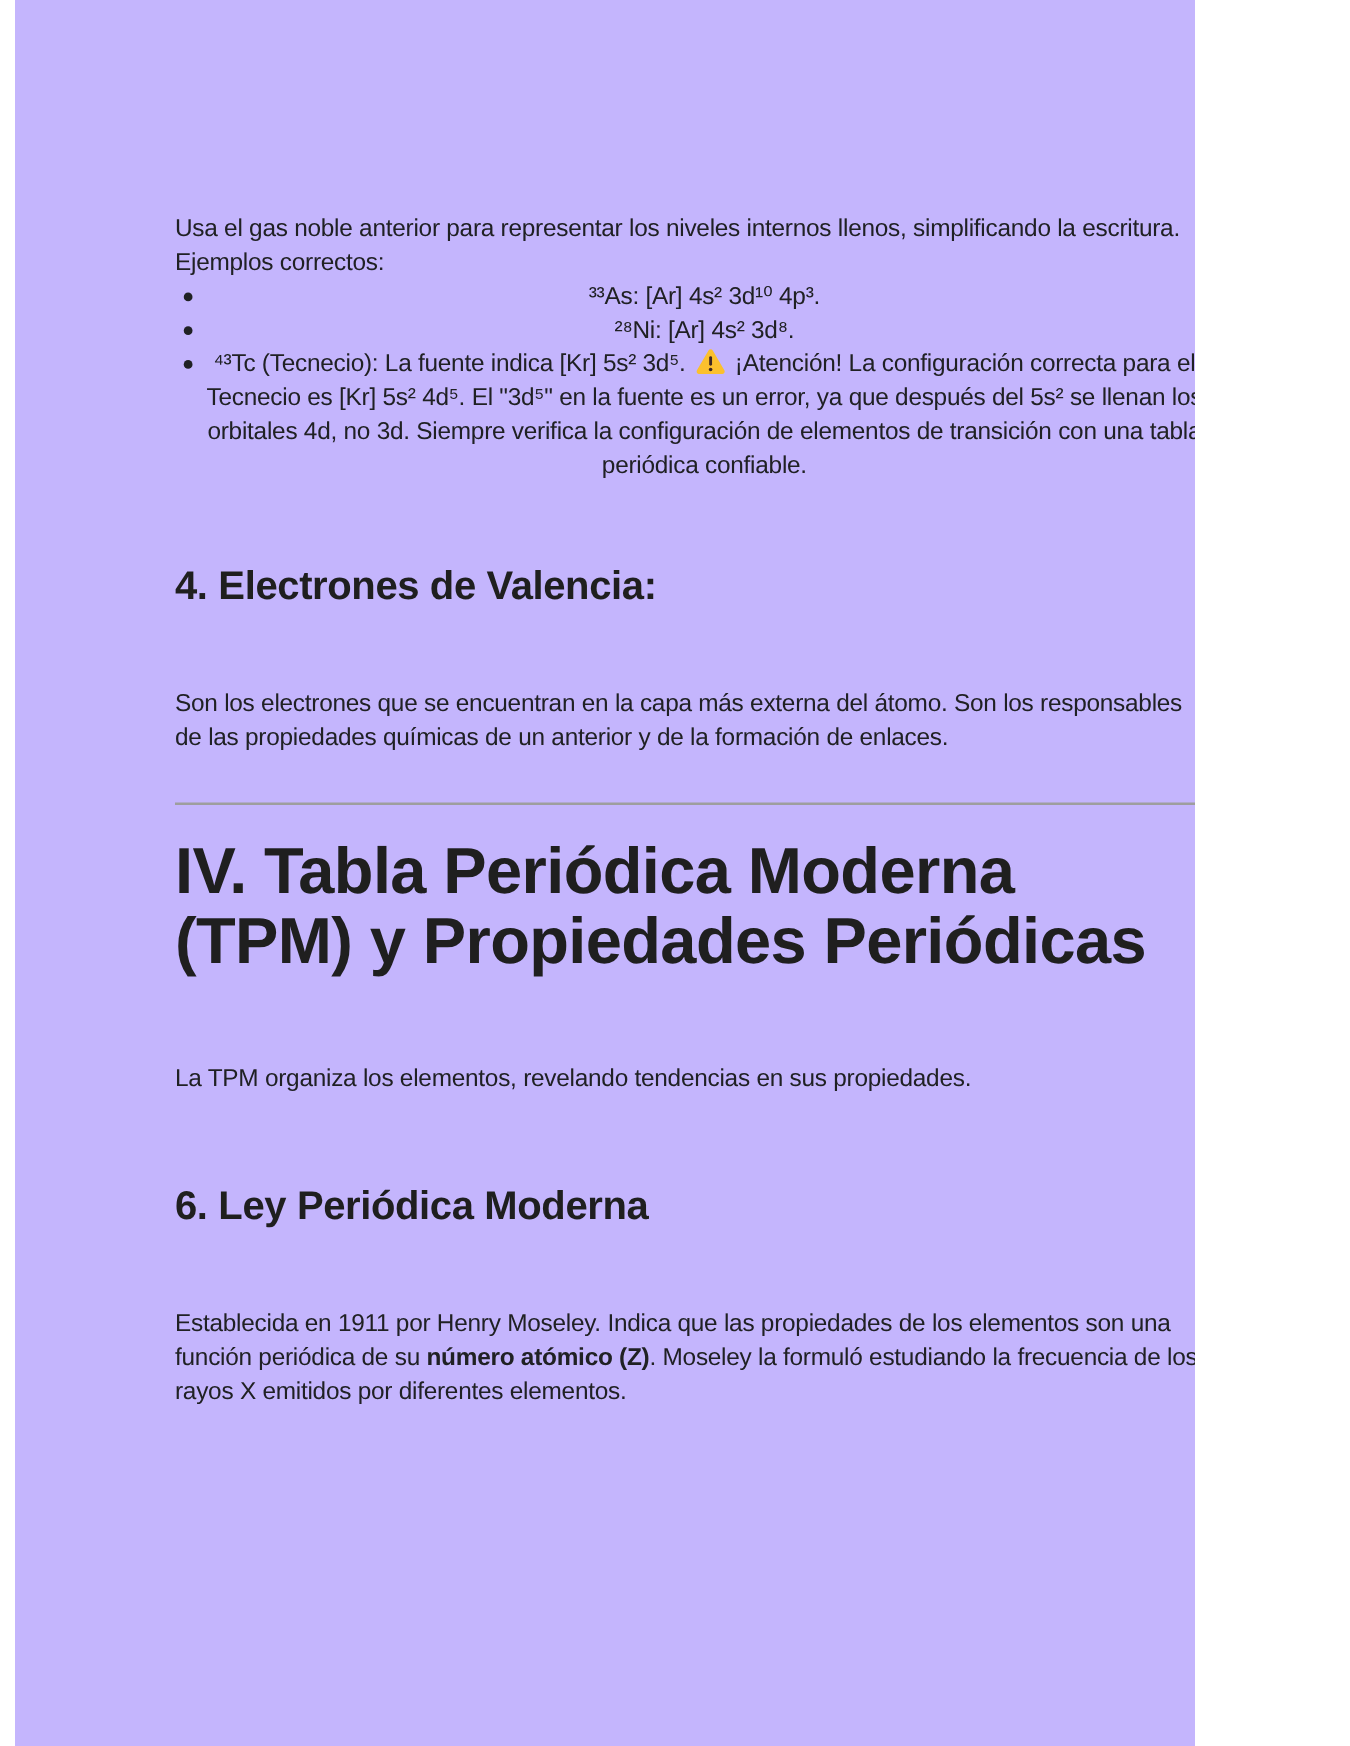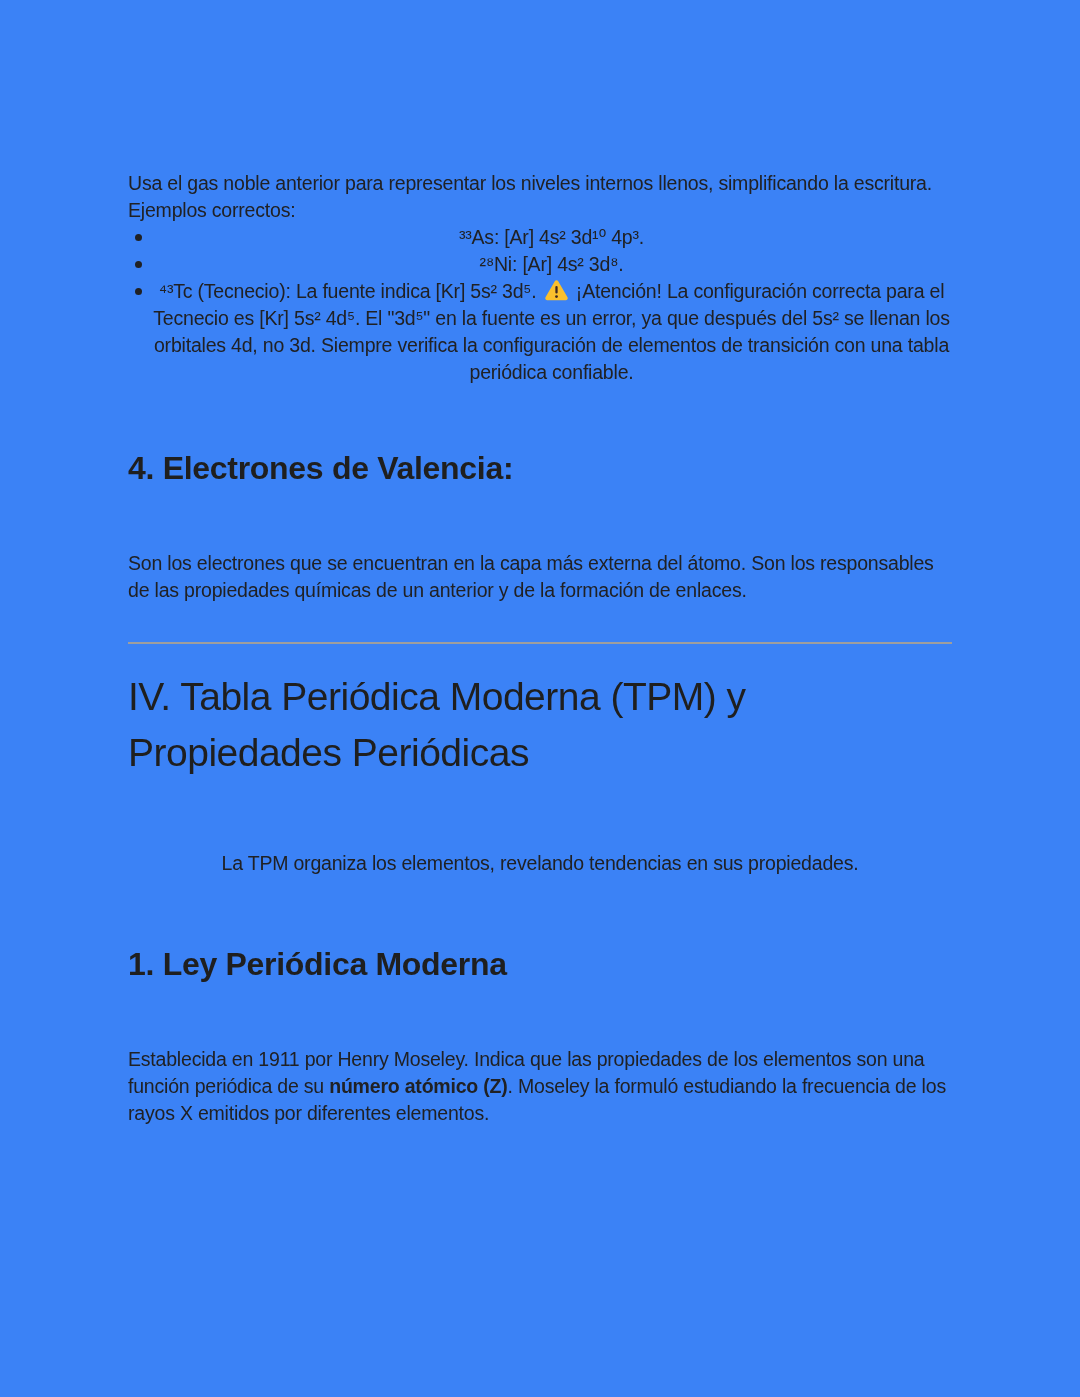--- a/index.html
+++ b/index.html
@@ -2,26 +2,27 @@
 <html><head>
 <meta charset="utf-8">
 <style>
   html, body {
     margin: 0;
     padding: 0;
     background: #ffffff;
   }
   .page {
     position: relative;
-    width: 1080px;
+    width: 944px;
     height: 1397px;
-    background: #3b82f6;
+    background: #c4b5fd;
     overflow: hidden;
     font-family: "Liberation Sans", "DejaVu Sans", sans-serif;
     color: #202124;
+    margin-left: 12px;
   }
   .content {
     width: 824px;
     margin-left: 128px;
     padding-top: 170px;
     box-sizing: content-box;
   }
   .body-text {
     font-size: 19.5px;
     line-height: 27px;
@@ -59,28 +60,28 @@
   }
   .heading-valence { margin-top: 62px; }
   .para-valence { margin-top: 62px; }
   .divider {
     border: none;
     border-top: 2px solid #9e9e9e;
     margin: 38px 0 0 0;
     width: 824px;
   }
   .h-large {
-    font-size: 39px;
+    font-size: 52px;
     line-height: 56px;
-    font-weight: 400;
+    font-weight: 700;
     letter-spacing: -0.5px;
     color: #1f1f1f;
     margin: 25px 0 0 0;
   }
-  .para-tpm { margin-top: 69px; text-align: center; }
+  .para-tpm { margin-top: 69px; }
   .heading-ley { margin-top: 67px; }
   .para-ley { margin-top: 62px; }
   .warning-icon-svg {
     display: inline-block;
     width: 23px;
     height: 21px;
     vertical-align: -3px;
     margin: 0 3px;
   }
   strong { font-weight: 700; }
@@ -114,17 +115,17 @@
     </div>
 
     <h3 class="h-small heading-valence">4. Electrones de Valencia:</h3>
     <p class="body-text para-valence">Son los electrones que se encuentran en la capa más externa del átomo. Son los responsables de las propiedades químicas de un anterior y de la formación de enlaces.</p>
 
     <hr class="divider">
 
     <h1 class="h-large">IV. Tabla Periódica Moderna (TPM) y Propiedades Periódicas</h1>
     <p class="body-text para-tpm">La TPM organiza los elementos, revelando tendencias en sus propiedades.</p>
 
-    <h3 class="h-small heading-ley">1. Ley Periódica Moderna</h3>
+    <h3 class="h-small heading-ley">6. Ley Periódica Moderna</h3>
     <p class="body-text para-ley"><span>Establecida en 1911 por Henry Moseley. Indica que las propiedades de los elementos son una función periódica de su </span><strong>número atómico (Z)</strong><span>. Moseley la formuló estudiando la frecuencia de los rayos X emitidos por diferentes elementos.</span></p>
 
   </div>
 </div>
 
 </body></html>

